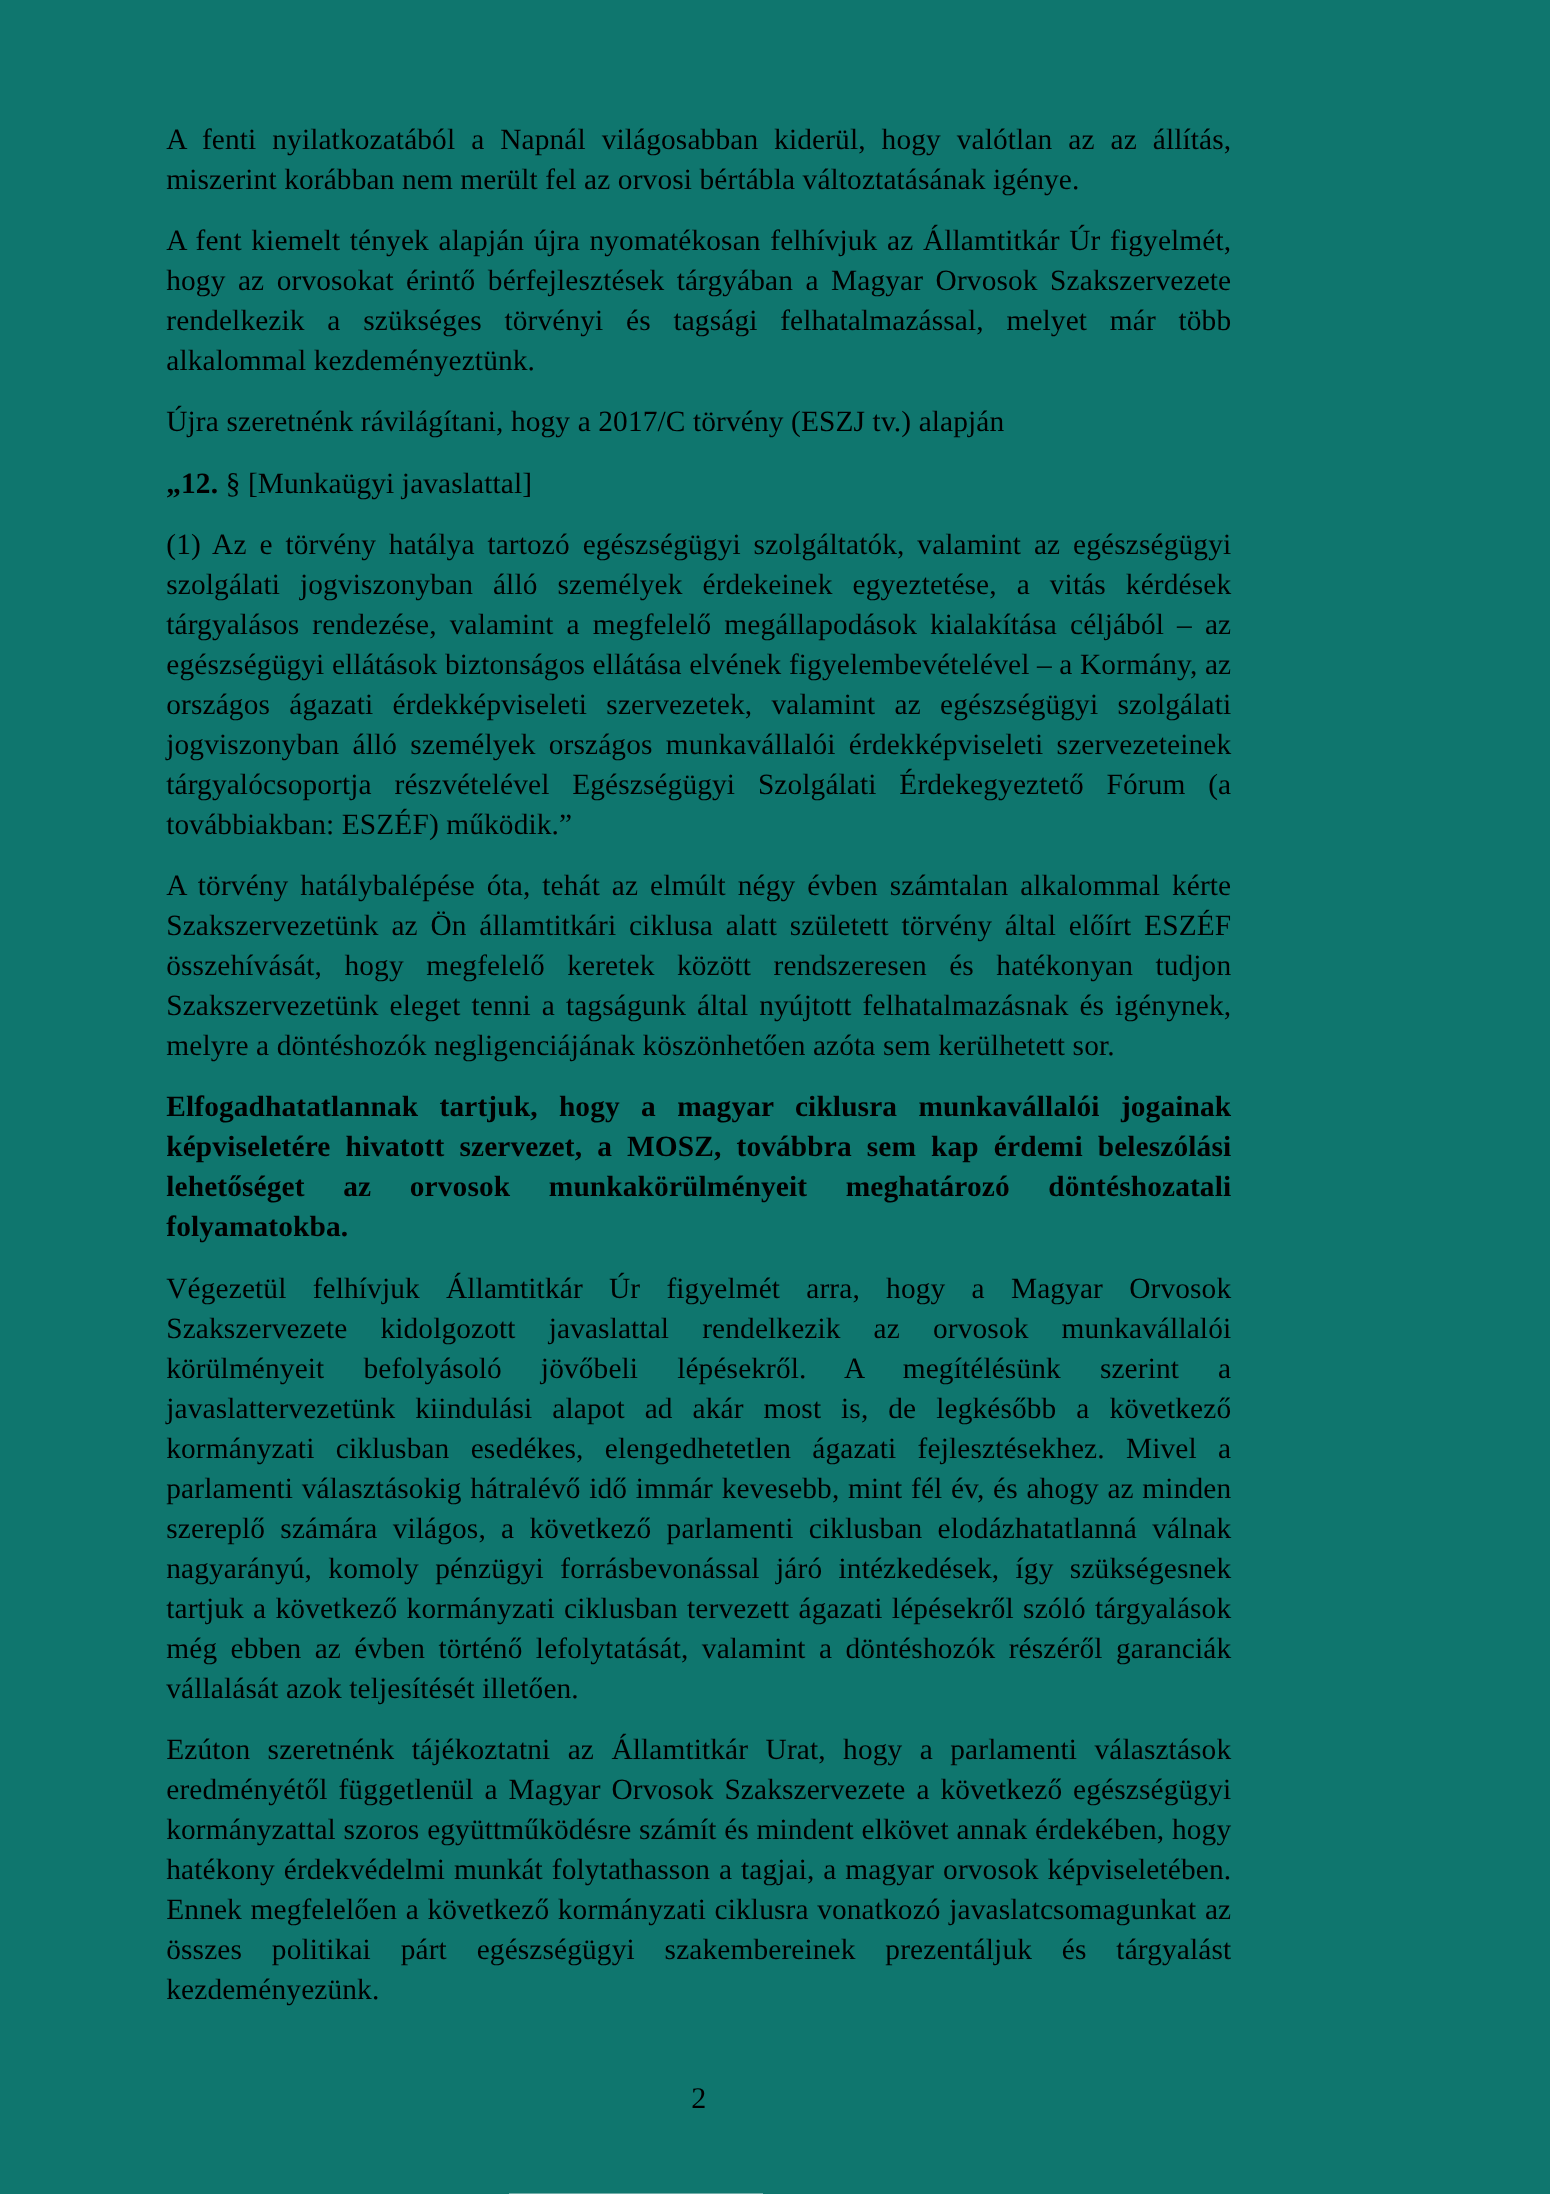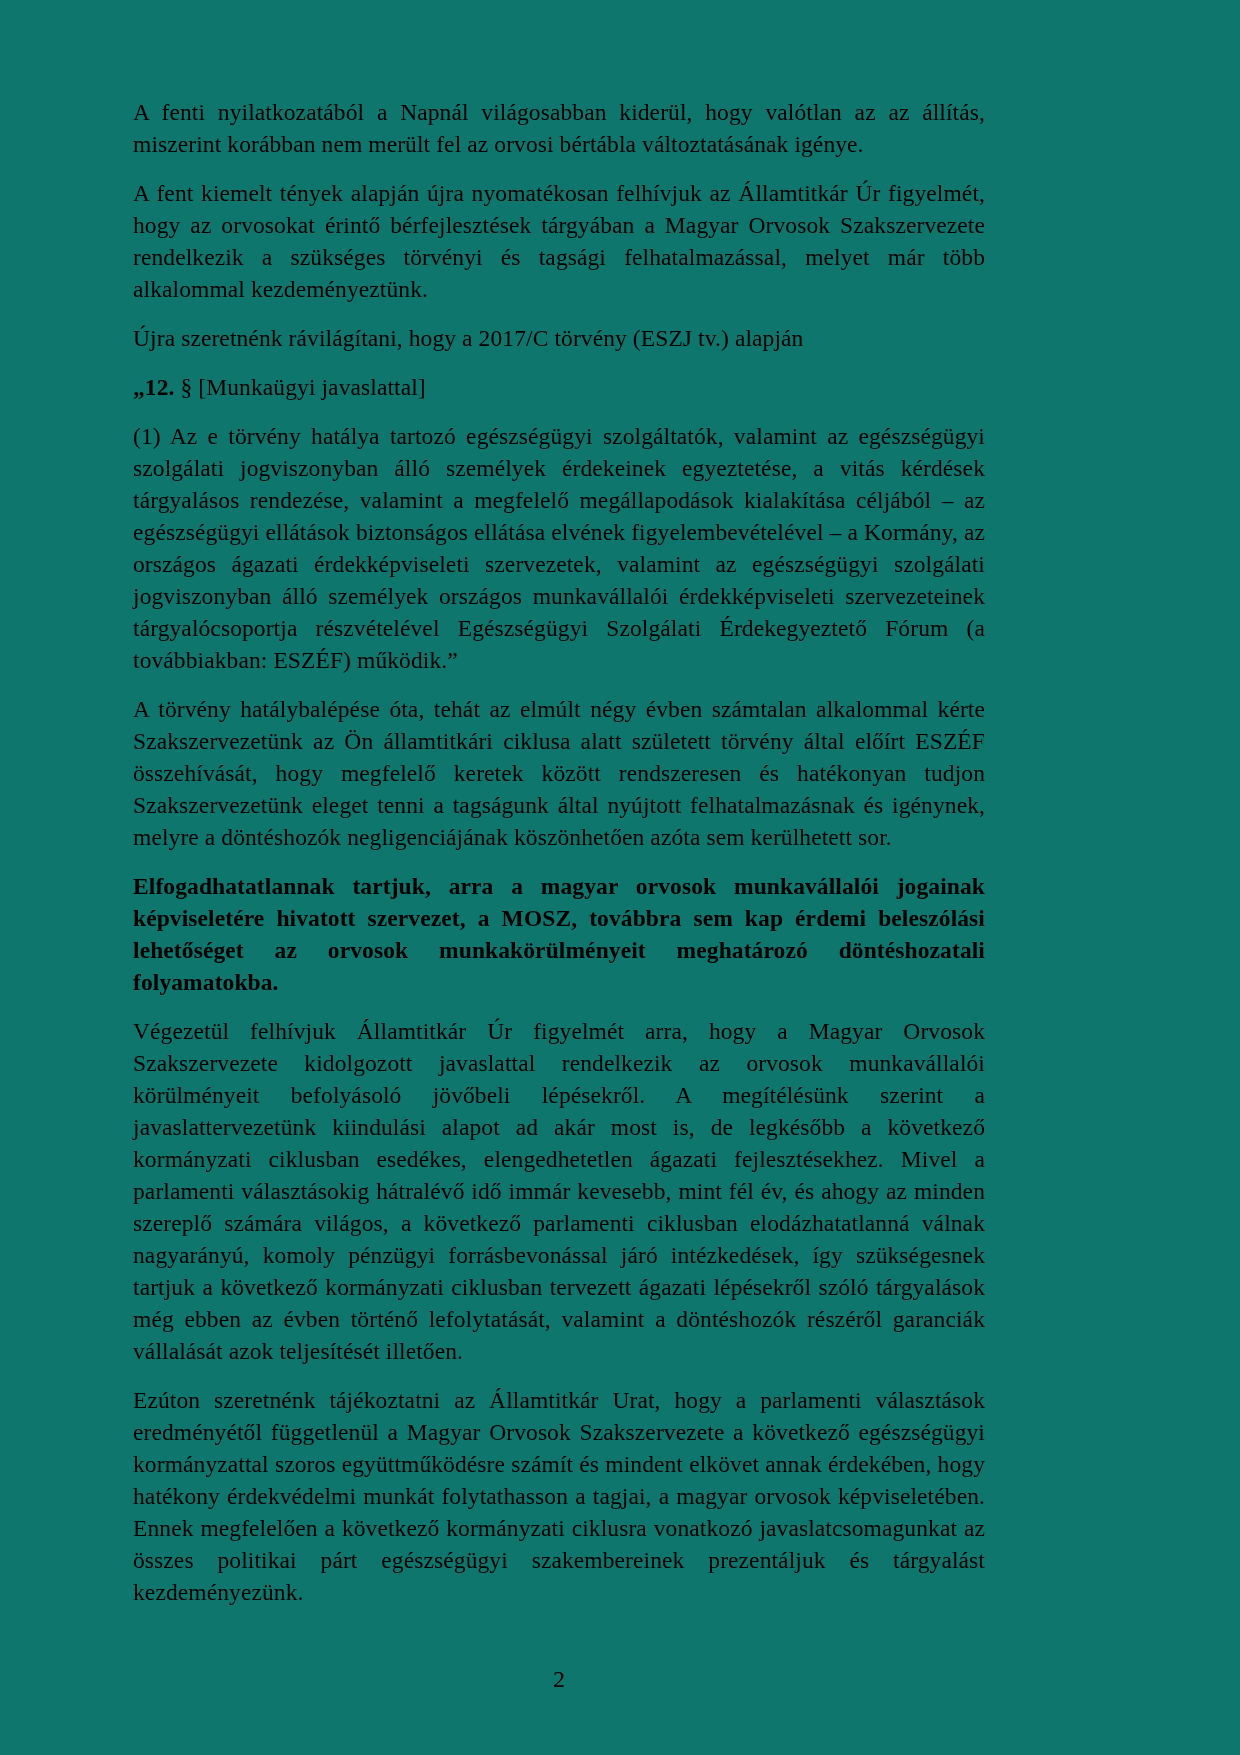--- a/index.html
+++ b/index.html
@@ -50,18 +50,18 @@
 <body>
 
 <div class="page">
   <div class="content">
       <p><span>A fenti nyilatkozatából a Napnál világosabban kiderül, hogy valótlan az az állítás, miszerint korábban nem merült fel az orvosi bértábla változtatásának igénye.</span></p>
       <p><span>A fent kiemelt tények alapján újra nyomatékosan felhívjuk az Államtitkár Úr figyelmét, hogy az orvosokat érintő bérfejlesztések tárgyában a Magyar Orvosok Szakszervezete rendelkezik a szükséges törvényi és tagsági felhatalmazással, melyet már több alkalommal kezdeményeztünk.</span></p>
       <p><span>Újra szeretnénk rávilágítani, hogy a 2017/C törvény (ESZJ tv.) alapján</span></p>
       <p><span class="run-bold">„12. </span><span>§ [Munkaügyi javaslattal]</span></p>
       <p><span>(1) Az e törvény hatálya tartozó egészségügyi szolgáltatók, valamint az egészségügyi szolgálati jogviszonyban álló személyek érdekeinek egyeztetése, a vitás kérdések tárgyalásos rendezése, valamint a megfelelő megállapodások kialakítása céljából – az egészségügyi ellátások biztonságos ellátása elvének figyelembevételével – a Kormány, az országos ágazati érdekképviseleti szervezetek, valamint az egészségügyi szolgálati jogviszonyban álló személyek országos munkavállalói érdekképviseleti szervezeteinek tárgyalócsoportja részvételével Egészségügyi Szolgálati Érdekegyeztető Fórum (a továbbiakban: ESZÉF) működik.”</span></p>
       <p><span>A törvény hatálybalépése óta, tehát az elmúlt négy évben számtalan alkalommal kérte Szakszervezetünk az Ön államtitkári ciklusa alatt született törvény által előírt ESZÉF összehívását, hogy megfelelő keretek között rendszeresen és hatékonyan tudjon Szakszervezetünk eleget tenni a tagságunk által nyújtott felhatalmazásnak és igénynek, melyre a döntéshozók negligenciájának köszönhetően azóta sem kerülhetett sor.</span></p>
-      <p class="bold-para"><span class="run-bold">Elfogadhatatlannak tartjuk, arra a magyar orvosok munkavállalói jogainak képviseletére hivatott szervezet, a MOSZ, továbbra sem kap érdemi beleszólási lehetőséget az orvosok munkakörülményeit meghatározó döntéshozatali folyamatokba.</span></p>
+      <p class="bold-para"><span class="run-bold">Elfogadhatatlannak tartjuk, hogy a magyar ciklusra munkavállalói jogainak képviseletére hivatott szervezet, a MOSZ, továbbra sem kap érdemi beleszólási lehetőséget az orvosok munkakörülményeit meghatározó döntéshozatali folyamatokba.</span></p>
       <p><span>Végezetül felhívjuk Államtitkár Úr figyelmét arra, hogy a Magyar Orvosok Szakszervezete kidolgozott javaslattal rendelkezik az orvosok munkavállalói körülményeit befolyásoló jövőbeli lépésekről. A megítélésünk szerint a javaslattervezetünk kiindulási alapot ad akár most is, de legkésőbb a következő kormányzati ciklusban esedékes, elengedhetetlen ágazati fejlesztésekhez. Mivel a parlamenti választásokig hátralévő idő immár kevesebb, mint fél év, és ahogy az minden szereplő számára világos, a következő parlamenti ciklusban elodázhatatlanná válnak nagyarányú, komoly pénzügyi forrásbevonással járó intézkedések, így szükségesnek tartjuk a következő kormányzati ciklusban tervezett ágazati lépésekről szóló tárgyalások még ebben az évben történő lefolytatását, valamint a döntéshozók részéről garanciák vállalását azok teljesítését illetően.</span></p>
       <p><span>Ezúton szeretnénk tájékoztatni az Államtitkár Urat, hogy a parlamenti választások eredményétől függetlenül a Magyar Orvosok Szakszervezete a következő egészségügyi kormányzattal szoros együttműködésre számít és mindent elkövet annak érdekében, hogy hatékony érdekvédelmi munkát folytathasson a tagjai, a magyar orvosok képviseletében. Ennek megfelelően a következő kormányzati ciklusra vonatkozó javaslatcsomagunkat az összes politikai párt egészségügyi szakembereinek prezentáljuk és tárgyalást kezdeményezünk.</span></p>
     </div>
   <div class="page-footer">2</div>
 </div>
 
 </body></html>

